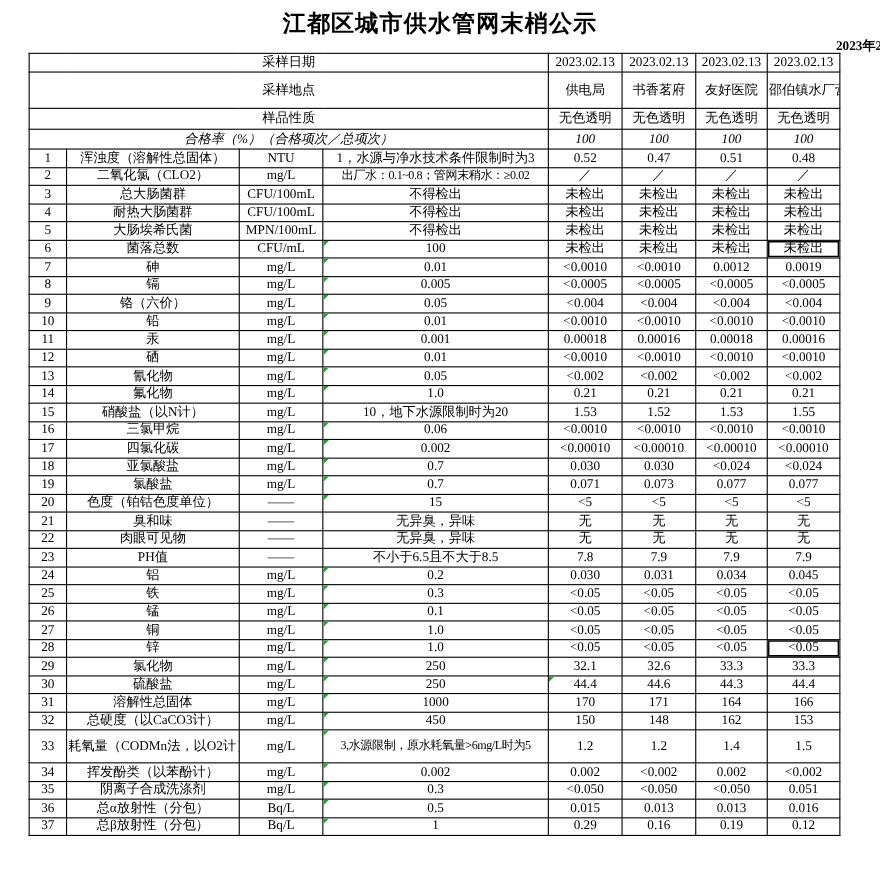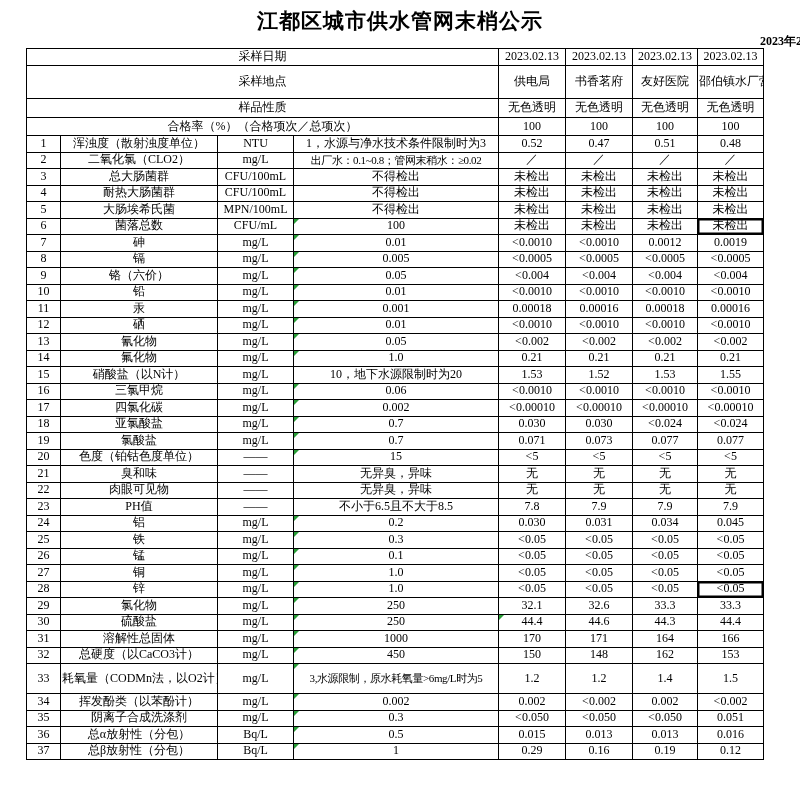--- a/index.html
+++ b/index.html
@@ -35,21 +35,21 @@
     font-size: 12px; line-height: 1.15;
     text-align: center; vertical-align: middle;
     color: #000;
     position: relative;
     overflow: hidden; white-space: nowrap;
   }
 
   tr.info-1 { height: 17px; margin-top: 13px; }
   tr.info-2 { height: 33px; }
   tr.info-3 { height: 19px; }
-  tr.info-4 { height: 18px; }
+  tr.info-4 { height: 18px; font-style: italic; }
   tr.head   { height: 37px; }
   tr.d      { height: 16.5px; }
   tr.d.tall { height: 30px; }
 
   td.info-label { font-size: 12.5px; }
   td.info-val   { white-space: normal; line-height: 1.1; }
 
   th.result-head { text-align: right; padding-right: 6px; }
 
   td.c-item { text-align: left; padding-left: 3px; white-space: normal; line-height: 1.05; }
@@ -111,21 +111,21 @@
         <td class="info-label" colspan="4">合格率（%）（合格项次／总项次）</td>
         <td class="info-val">100</td>
         <td class="info-val">100</td>
         <td class="info-val">100</td>
         <td class="info-val">100</td>
       </tr>
     </tbody>
     <tbody id="data-rows">
         <tr class="d">
           <td class="c-no">1</td>
-          <td class="c-item">浑浊度（散射浊度单位）</td>
+          <td class="c-item">浑浊度（溶解性总固体）</td>
           <td class="c-unit">NTU</td>
           <td class="c-std">1，水源与净水技术条件限制时为3</td>
           <td class="c-res">0.52</td>
           <td class="c-res">0.47</td>
           <td class="c-res">0.51</td>
           <td class="c-res">0.48</td>
         </tr>
         <tr class="d">
           <td class="c-no">2</td>
           <td class="c-item">二氧化氯（CLO2）</td>

